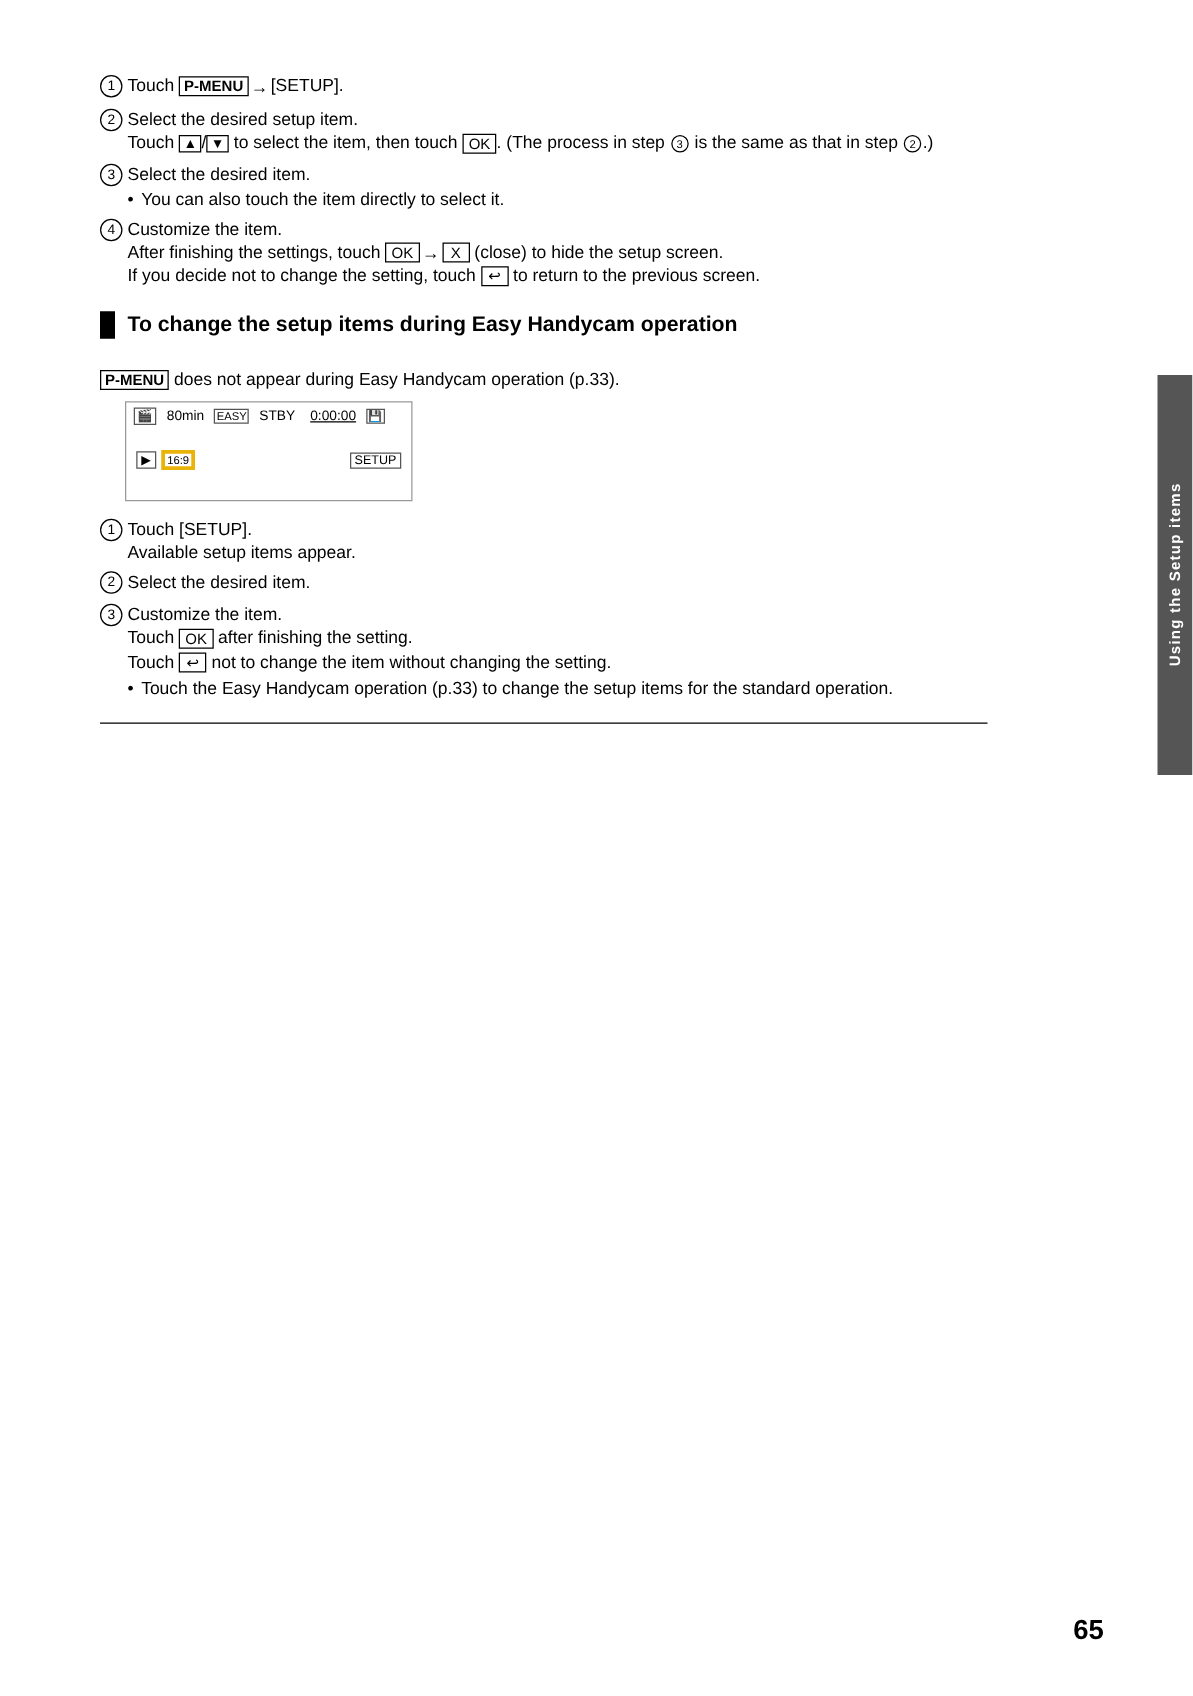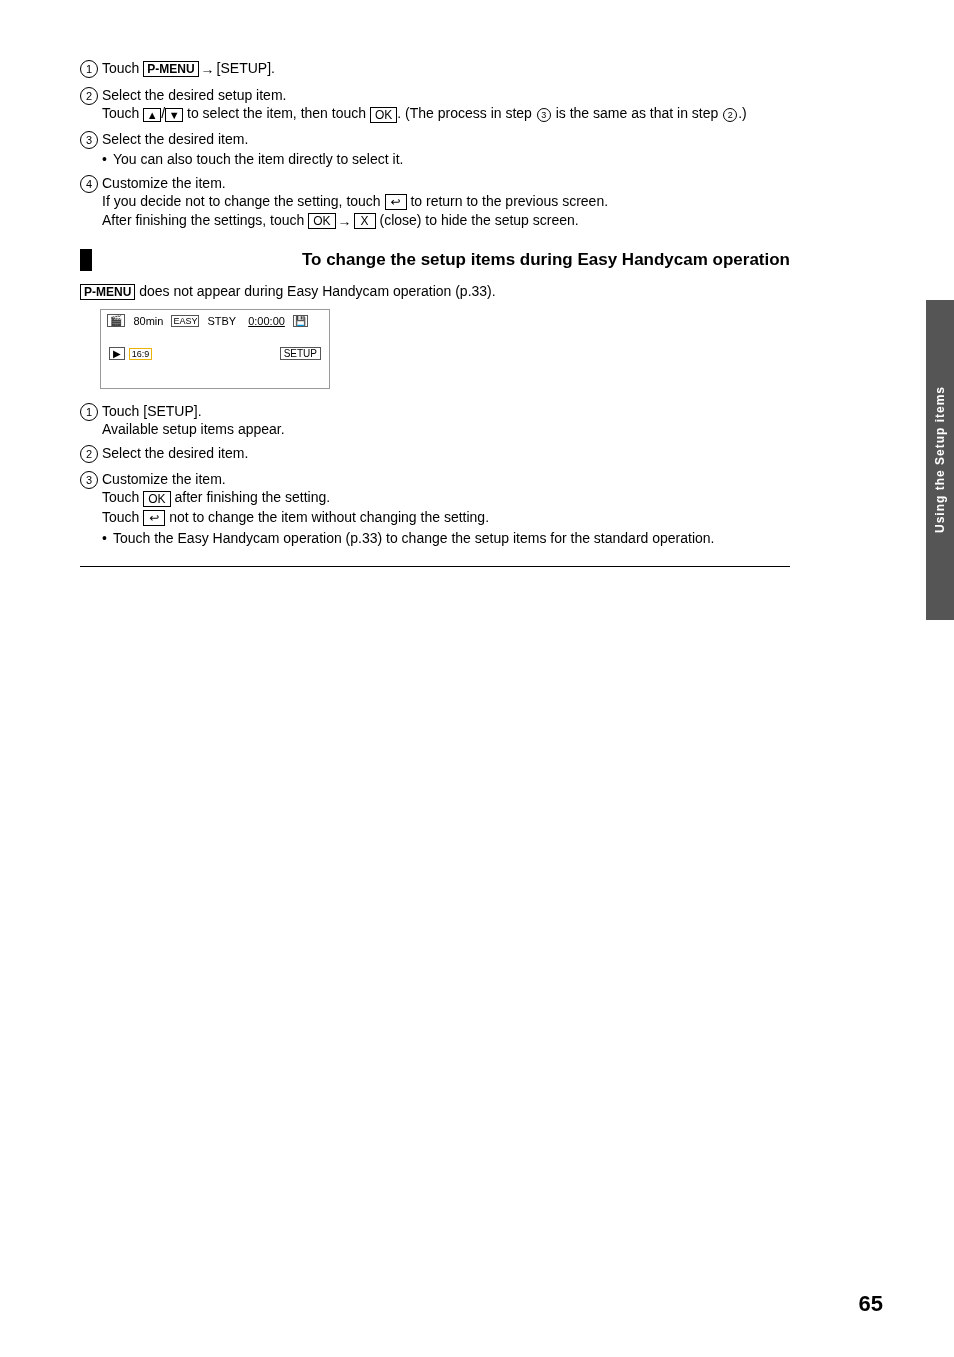--- a/index.html
+++ b/index.html
@@ -64,22 +64,21 @@
     .arrow-sym {
       font-size: 14px;
       vertical-align: middle;
       margin: 0 2px;
     }
 
     
     .section-heading {
       display: flex;
       align-items: center;
-      margin: 20px 0 12px 0;
-      justify-content: space-between;
+      margin: 20px 0 24px 0;
     }
 
     .heading-bar {
       width: 12px;
       height: 22px;
       background: #000;
       margin-right: 10px;
       flex-shrink: 0;
     }
 
@@ -122,21 +121,21 @@
       font-size: 10px;
     }
 
     .screen-setup-btn {
       border: 1px solid #555;
       padding: 0 3px;
       font-size: 10px;
     }
 
     .screen-16-9 {
-      border: 1px solid #eab308;
+      border: 3px solid #eab308;
       padding: 0 2px;
       font-size: 9px;
       text-align: right;
     }
 
     
     .side-tab {
       position: absolute;
       right: 0;
       top: 300px;
@@ -268,24 +267,24 @@
         <span>You can also touch the item directly to select it.</span>
       </div>
     </div>
   </div>
 
   <div class="step-item">
     <span class="circled">4</span>
     <div class="step-content">
       <div class="step-title">Customize the item.</div>
       <div class="step-detail">
+        After finishing the settings, touch <span class="ok-btn">OK</span><span class="arrow-sym">→</span><span class="close-btn">X</span> (close) to hide the setup screen.
+      </div>
+      <div class="step-detail">
         If you decide not to change the setting, touch <span class="back-btn">↩</span> to return to the previous screen.
-      </div>
-      <div class="step-detail">
-        After finishing the settings, touch <span class="ok-btn">OK</span><span class="arrow-sym">→</span><span class="close-btn">X</span> (close) to hide the setup screen.
       </div>
     </div>
   </div>
 
   <div class="section-heading">
     <div class="heading-bar"></div>
     <div class="heading-text">To change the setup items during Easy Handycam operation</div>
   </div>
 
   <div style="margin-bottom:8px; font-size:14px;">

